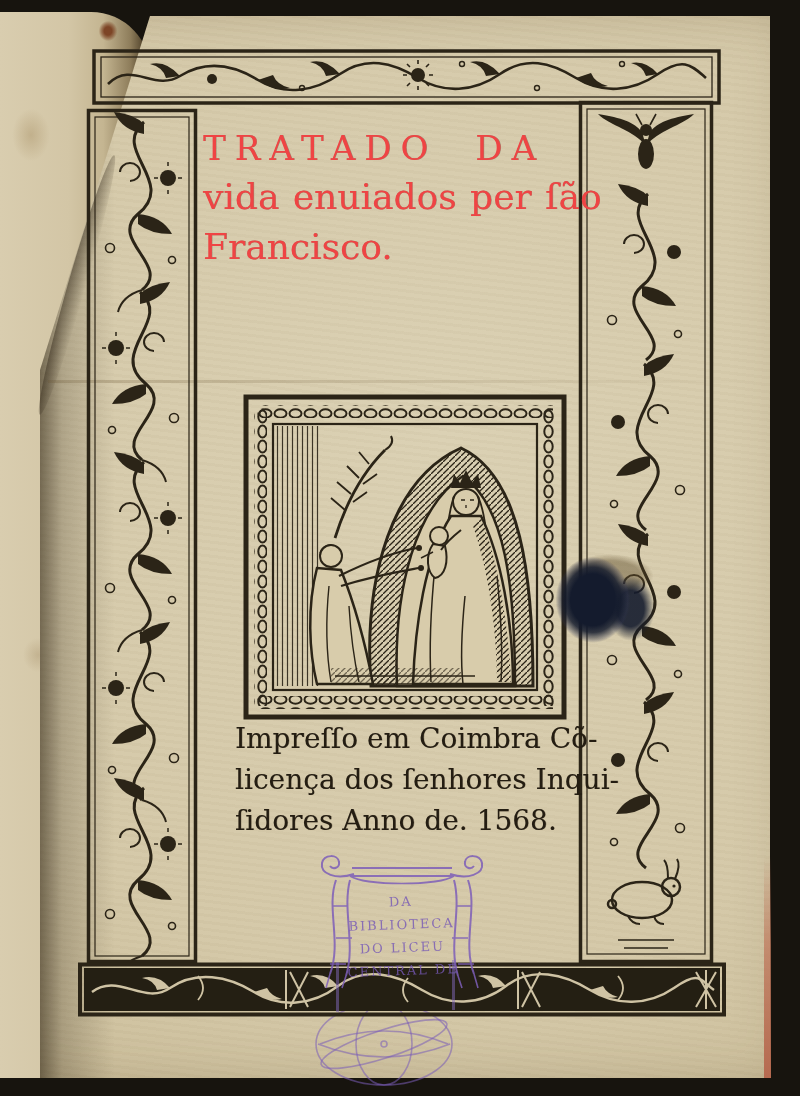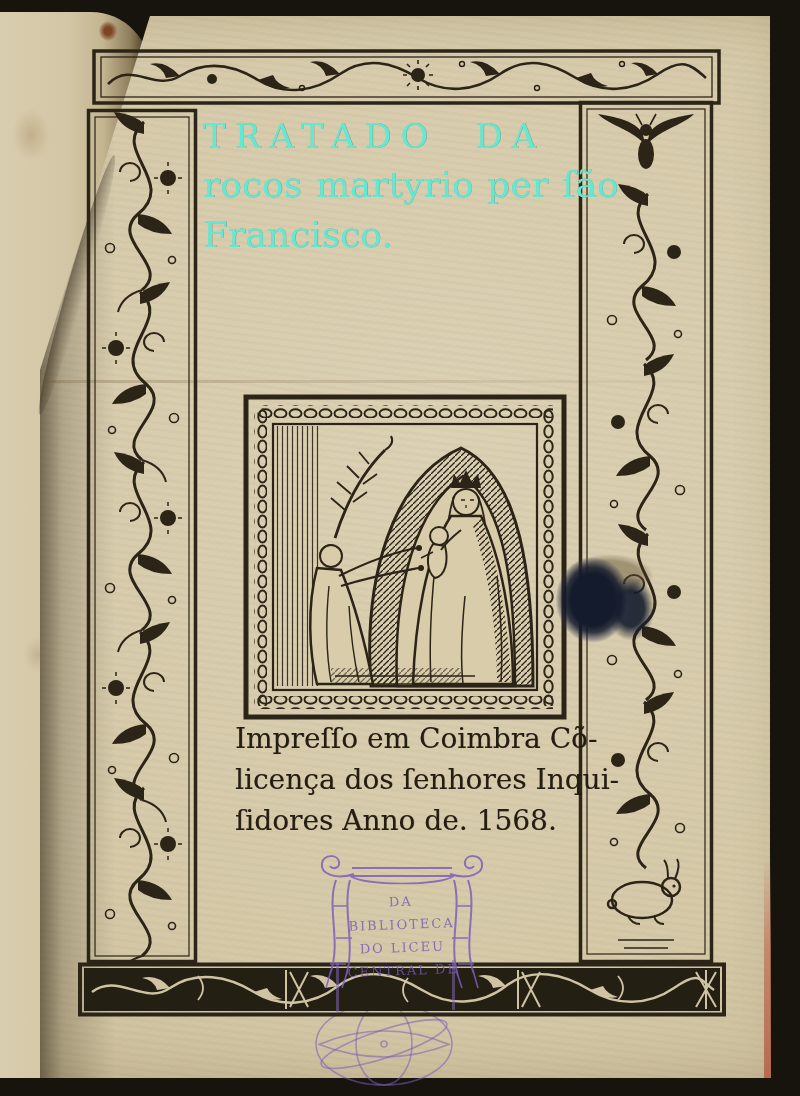--- a/index.html
+++ b/index.html
@@ -48,21 +48,21 @@
     background:linear-gradient(to bottom,rgba(192,122,94,0),rgba(192,122,94,.75) 40%,#b66a50 100%);
   }
   
   .top-band{left:92px;top:48px;width:630px;height:58px;}
   .left-border{left:86px;top:108px;width:112px;height:856px;}
   .right-border{left:578px;top:100px;width:136px;height:864px;}
   .bottom-band{left:78px;top:962px;width:648px;height:55px;}
   .woodcut{left:243px;top:394px;width:324px;height:326px;}
   svg{display:block;width:100%;height:100%;}
   
-  .title-block{left:203px;top:112px;width:404px;color:#5eead4;
+  .title-block{left:203px;top:124px;width:404px;color:#ef4444;
     text-shadow:0.4px 0.4px 0 rgba(40,30,15,.35);}
   .title-l0{font-size:34px;letter-spacing:9px;word-spacing:18px;line-height:48px;white-space:nowrap;}
   .title-l{font-size:36px;line-height:50px;word-spacing:2px;white-space:nowrap;}
   .imprint-block{left:235px;top:718px;width:430px;color:#241d12;
     font-size:28px;line-height:41px;text-shadow:0.4px 0.4px 0 rgba(40,30,15,.35);}
   .imprint-block div{white-space:nowrap;}
   
   .stamp-drape{left:296px;top:846px;width:212px;height:150px;opacity:.85;}
   .stamp-text{
     left:314px;top:890px;width:176px;text-align:center;
@@ -197,21 +197,21 @@
     <circle cx="96" cy="786" r="1.6" fill="#2b2417" stroke="none"></circle>
     <circle cx="34" cy="804" r="4"></circle>
     <path d="M50,816 q4,8 12,8 M76,816 q2,8 10,8" stroke-width="2"></path>
     <path d="M40,840 H96 M46,848 H90" stroke-width="1.4"></path>
   </g>
 </svg>
 </div>
 
 <div class="abs title-block">
   <div class="title-l0">TRATADO DA</div>
-  <div class="title-l">rocos martyrio per ſão</div>
+  <div class="title-l">vida enuiados per ſão</div>
   <div class="title-l">Francisco.</div>
 </div>
 
 <div class="abs woodcut">
 <svg viewBox="0 0 324 326" stroke="#2b2417" fill="none">
   <defs>
     <pattern id="pd" width="6" height="6" patternUnits="userSpaceOnUse">
       <path d="M0,6 L6,0" stroke="#2b2417" stroke-width="1.3"></path>
     </pattern>
     <pattern id="pv" width="5" height="5" patternUnits="userSpaceOnUse">

